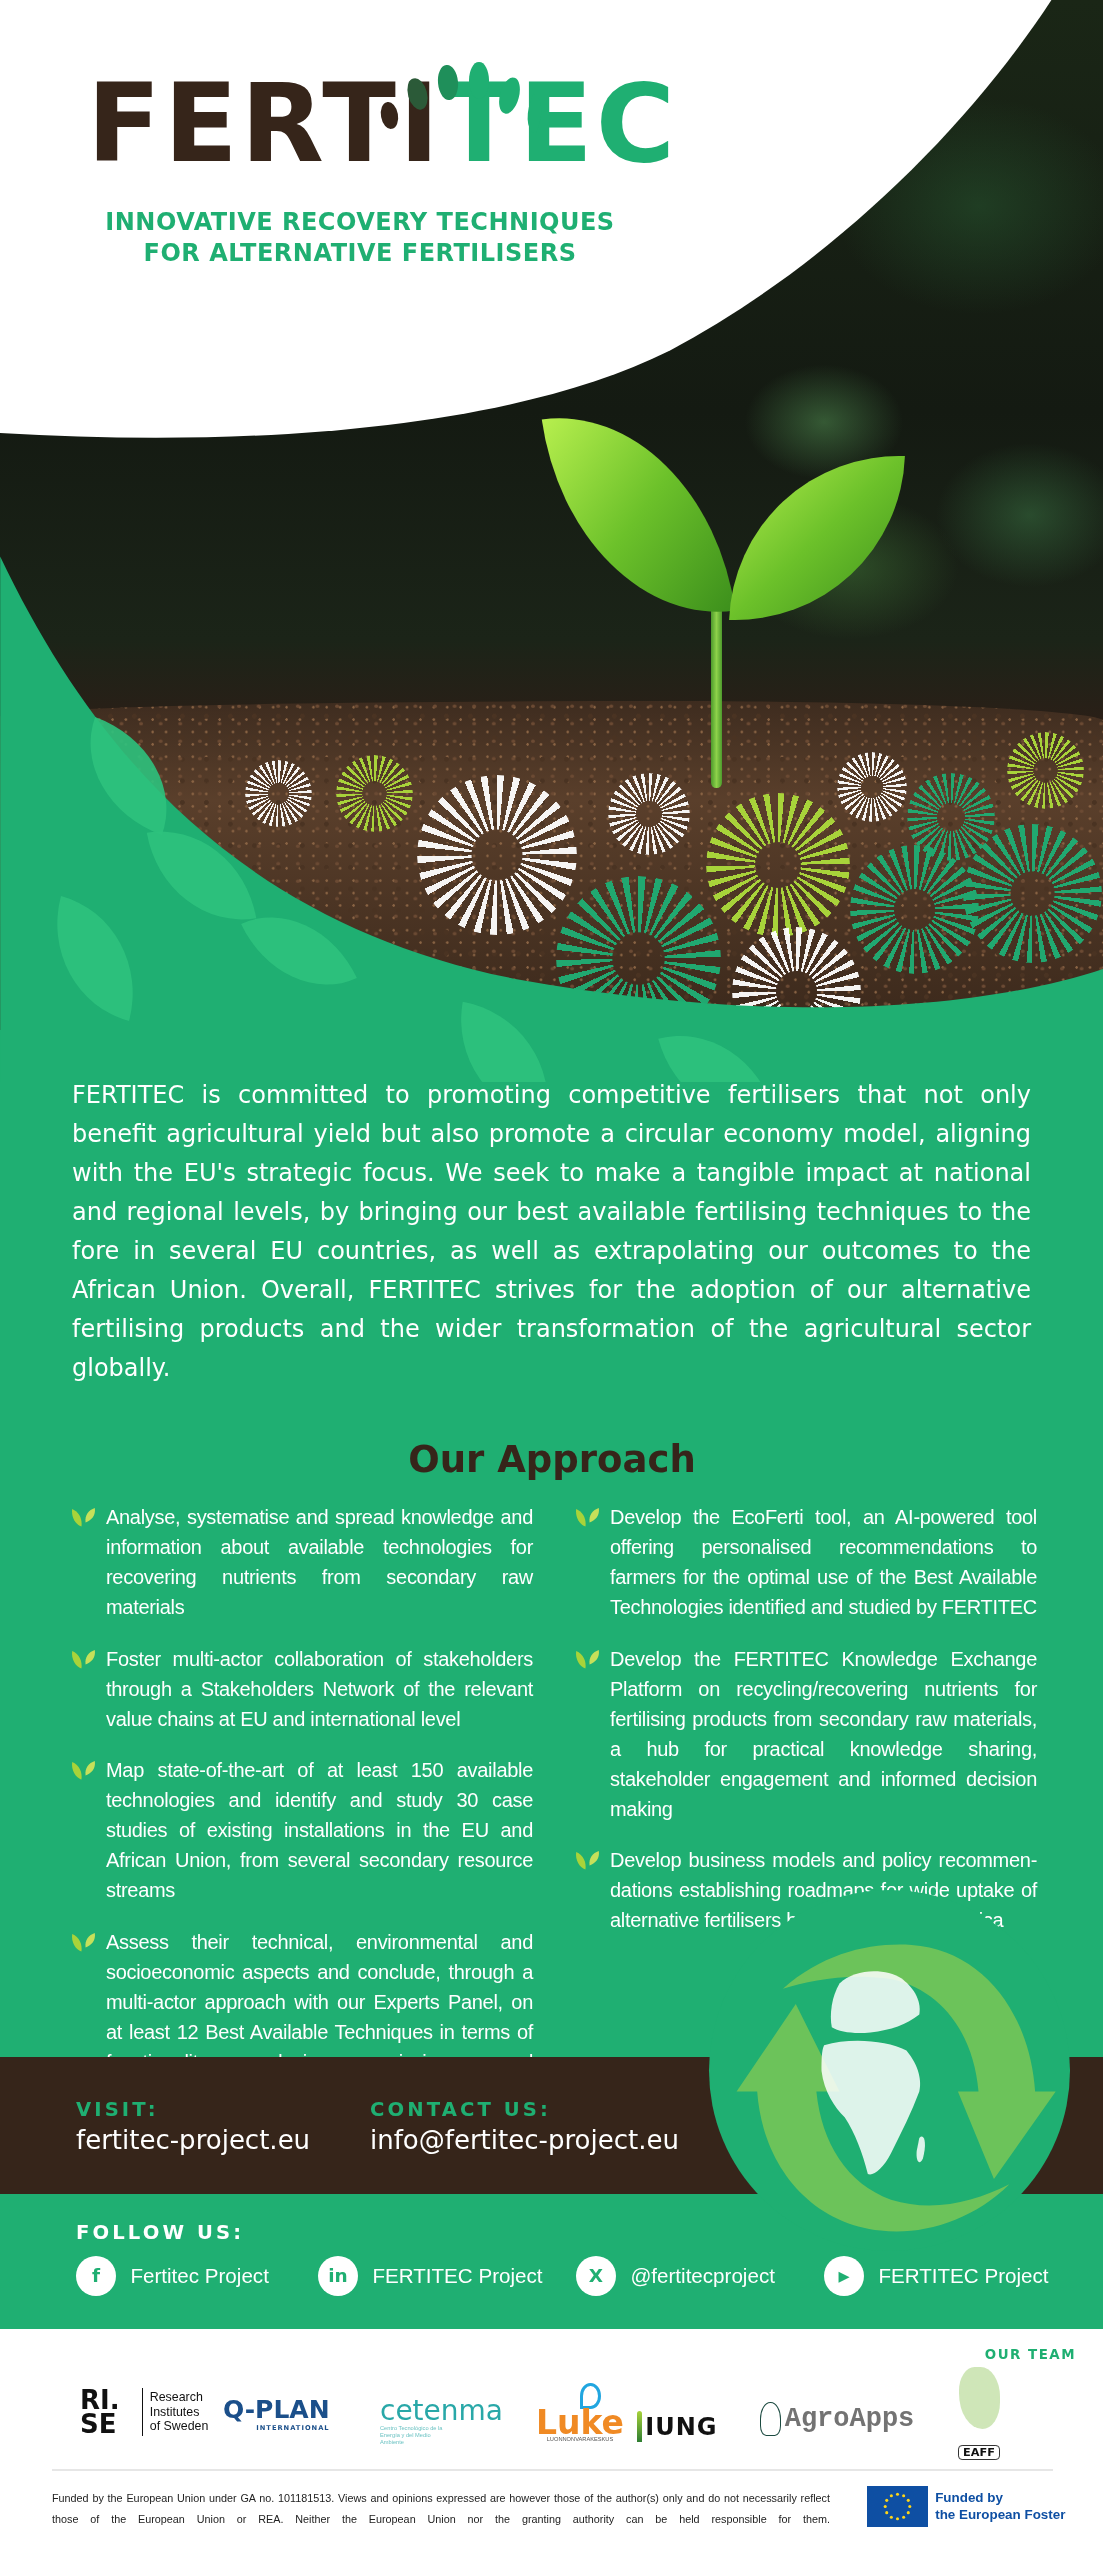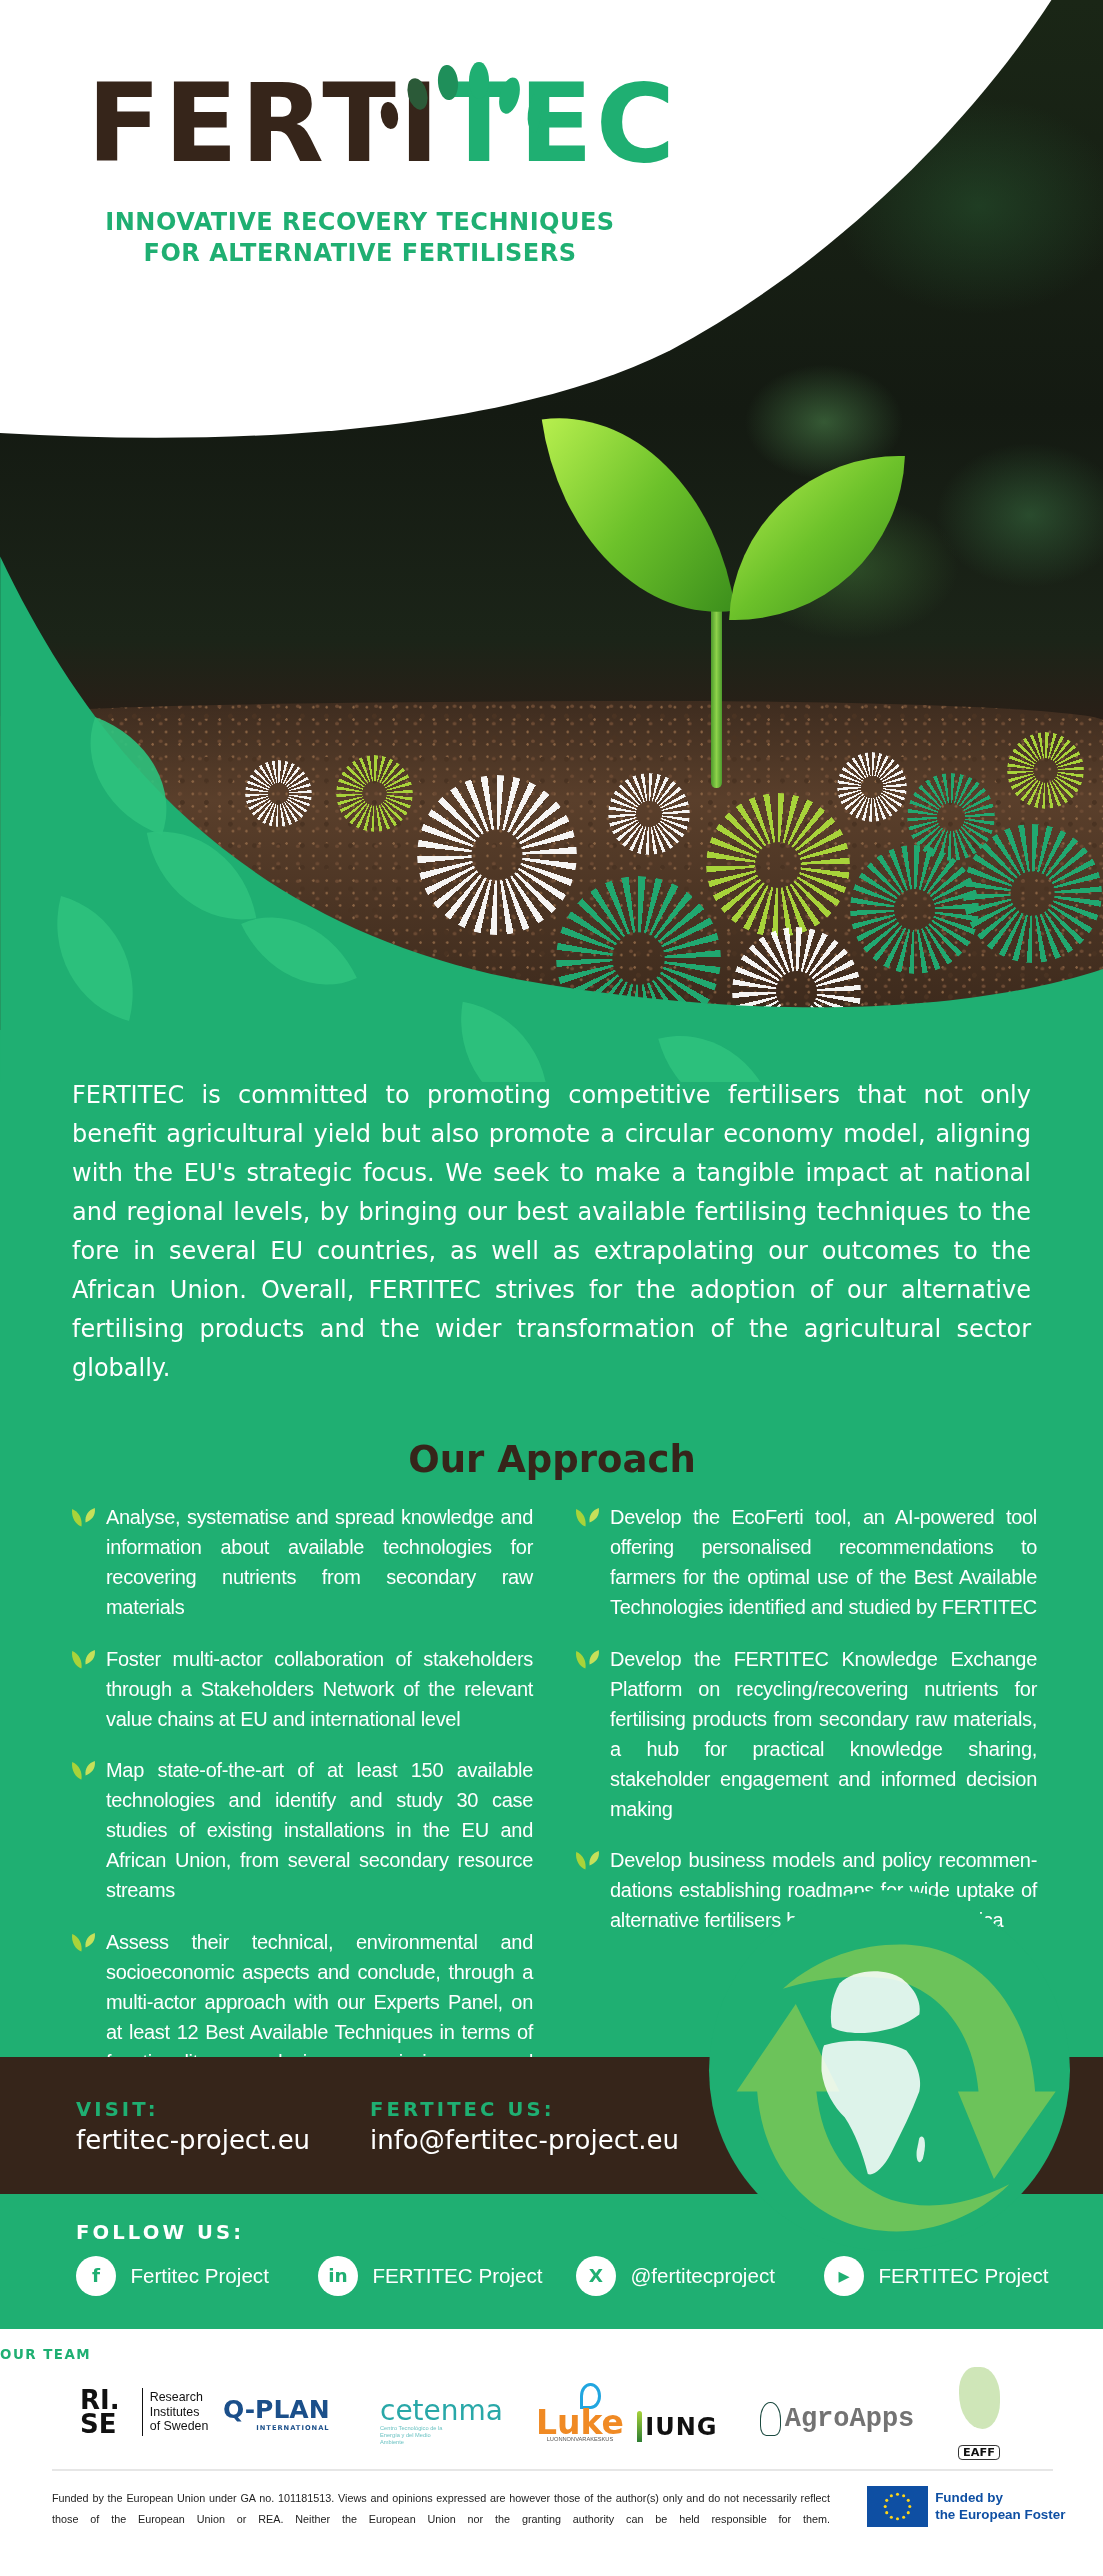--- a/index.html
+++ b/index.html
@@ -73,21 +73,21 @@
   .contact-value { color: #ffffff; font-family: "DejaVu Sans", sans-serif; font-size: 26px; line-height: 36px; }
 
   
   .follow-label { position: absolute; left: 76px; top: 2221px; color: #ffffff; font-family: "DejaVu Sans", sans-serif; font-weight: bold; font-size: 19.6px; letter-spacing: 3.1px; }
   .social { position: absolute; top: 2255px; height: 41px; display: flex; align-items: center; }
   .social-icon { width: 40px; height: 40px; border-radius: 50%; background: #ffffff; color: #1faf72; display: flex; align-items: center; justify-content: center; font-family: "DejaVu Sans", sans-serif; font-weight: bold; font-size: 18.5px; margin-right: 14.4px; }
   .social-text { color: #ffffff; font-family: "Liberation Sans", sans-serif; font-size: 20.6px; }
 
   
   .team-section { position: absolute; left: 0; top: 2329px; width: 1104px; height: 267px; background: #ffffff; }
-  .team-label { position: absolute; left: 0; top: 2347px; width: 1076px; text-align: left; color: #1faf72; font-family: "DejaVu Sans", sans-serif; font-weight: bold; font-size: 13.4px; letter-spacing: 1.5px; }
+  .team-label { position: absolute; left: 0; top: 2347px; width: 1076px; text-align: right; color: #1faf72; font-family: "DejaVu Sans", sans-serif; font-weight: bold; font-size: 13.4px; letter-spacing: 1.5px; }
   .partner { position: absolute; display: flex; align-items: center; }
   .divider { position: absolute; left: 52px; top: 2469px; width: 1001px; height: 2.1px; background: #e6e6e6; }
   .disclaimer { position: absolute; left: 52px; top: 2488px; width: 778px; color: #222; font-family: "Liberation Sans", sans-serif; font-size: 10.8px; line-height: 20.6px; text-align: justify; text-align-last: justify; }
   .eu-badge { position: absolute; left: 867px; top: 2486px; display: flex; align-items: center; }
   .eu-flag { width: 61px; height: 41px; background: #0e4fa3; position: relative; }
   .eu-text { margin-left: 7.2px; color: #0e4fa3; font-family: "Liberation Sans", sans-serif; font-weight: bold; font-size: 13.4px; line-height: 16.5px; }
 </style>
 </head>
 <body>
 
@@ -222,21 +222,21 @@
     <path d="M210,290 C260,275 330,280 370,300 C395,330 400,360 395,380 C380,420 360,460 340,500 C325,530 305,545 295,540 C285,500 270,460 250,430 C230,410 210,380 205,340 C205,320 205,300 210,290 Z" fill="rgba(255,255,255,0.85)"></path>
 
     <path d="M395,470 C405,460 410,480 402,510 C395,525 388,515 390,495 Z" fill="rgba(255,255,255,0.85)"></path>
   </svg>
 
   <div class="contact-block contact-visit">
     <div class="contact-label">VISIT:</div>
     <div class="contact-value">fertitec-project.eu</div>
   </div>
   <div class="contact-block contact-mail">
-    <div class="contact-label">FERTITEC US:</div>
+    <div class="contact-label">CONTACT US:</div>
     <div class="contact-value">info@fertitec-project.eu</div>
   </div>
 
   <div class="follow-label">FOLLOW US:</div>
 
   <div class="social" style="left:76px;">
     <div class="social-icon">f</div>
     <div class="social-text">Fertitec Project</div>
   </div>
   <div class="social" style="left:318px;">

